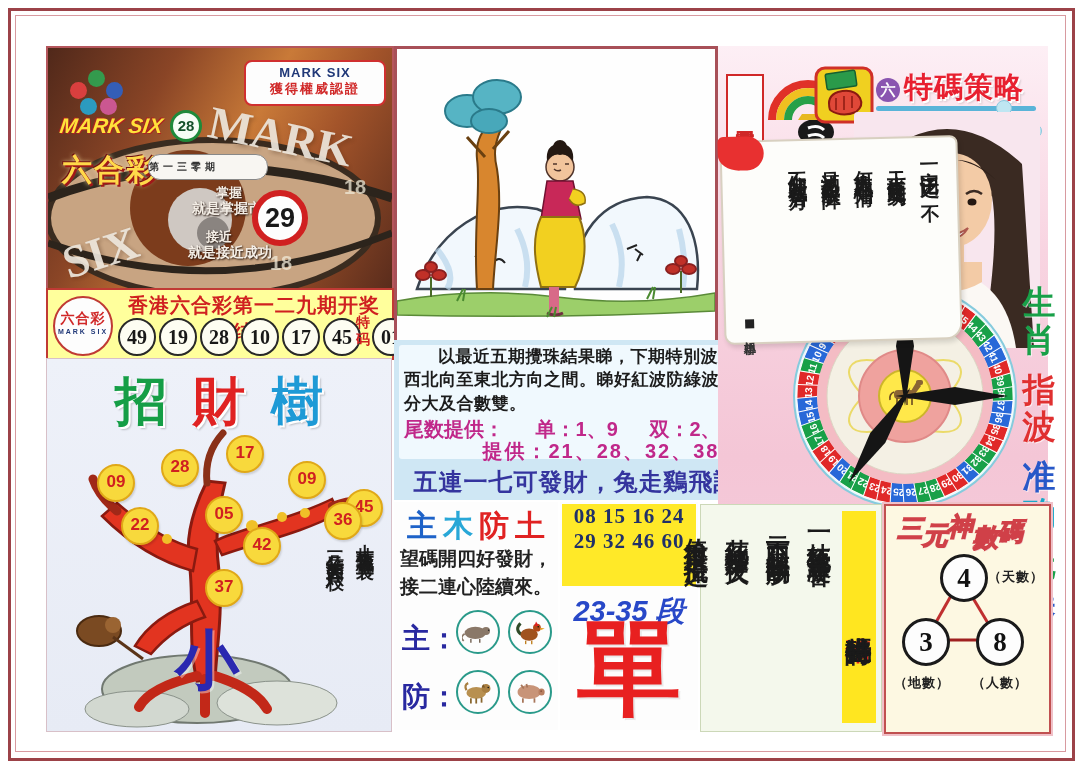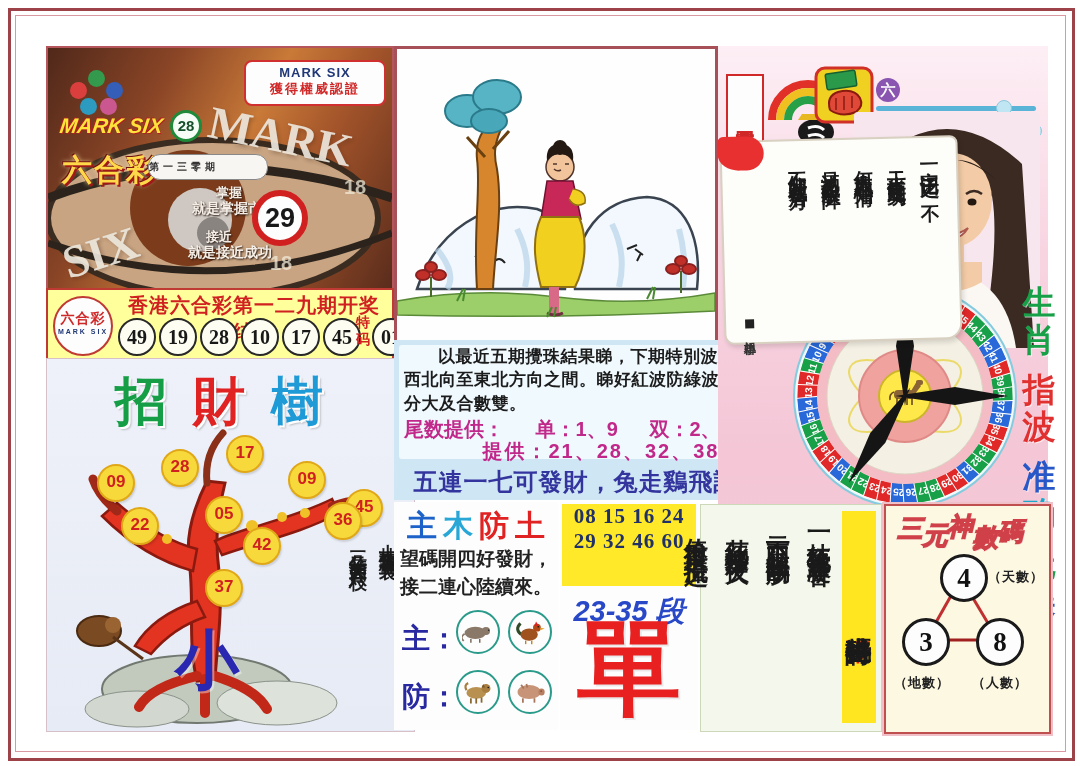--- a/index.html
+++ b/index.html
@@ -37,21 +37,21 @@
   #banner-logo-cn{font-size:14px;font-weight:bold;color:#d02828;margin-top:12px;letter-spacing:1px;}
   #banner-logo-en{font-size:7px;font-weight:bold;color:#203878;letter-spacing:2px;}
   #banner-title{left:70px;top:2px;width:272px;text-align:center;font-size:20px;font-weight:bold;color:#d02020;letter-spacing:1px;}
   #result-balls{left:70px;top:28px;display:flex;gap:3px;}
   .rball{width:34px;height:34px;border-radius:50%;background:#fdfdf2;border:2px solid #282828;
          text-align:center;line-height:34px;font-weight:bold;font-size:20px;color:#181818;font-family:"Liberation Serif",serif;}
   #special-label{left:300px;top:24px;width:22px;font-size:14px;font-weight:bold;color:#d02020;line-height:17px;word-break:break-all;text-align:right;}
   #special-ball{left:324px;top:28px;}
 
   
-  #tree-sec{left:46px;top:358px;width:344px;height:372px;background:linear-gradient(180deg,#eef1f9,#e7ebf5);border:1px solid #d8c0c8;overflow:hidden;padding-left:23px;}
+  #tree-sec{left:46px;top:358px;width:344px;height:372px;background:linear-gradient(180deg,#eef1f9,#e7ebf5);border:1px solid #d8c0c8;overflow:hidden;}
   #tree-title{left:0;top:8px;width:344px;text-align:center;font-size:52px;font-weight:bold;letter-spacing:26px;text-indent:26px;
               text-shadow:2px 2px 0 #ffffff,3px 3px 2px #00000033;}
   .tball{position:absolute;width:34px;height:34px;border-radius:50%;background:#f8d93c;border:2px solid #e0a818;
          text-align:center;line-height:32px;font-weight:bold;font-size:17px;color:#d02020;box-shadow:1px 2px 2px #00000022;}
   .tree-poem{position:absolute;writing-mode:vertical-rl;text-orientation:upright;font-family:"Liberation Serif","DejaVu Serif",serif;
              font-weight:bold;font-size:18px;color:#1a1a1a;letter-spacing:3px;}
   #small-char{left:128px;top:258px;font-size:64px;font-weight:bold;color:#2a28b0;text-shadow:2px 2px 0 #ffffff66;}
 
   
   #cartoon{left:394px;top:46px;width:318px;height:292px;background:#fefefe;border:3px solid #a85058;}
@@ -359,20 +359,21 @@
 
     <svg class="abs" style="left:96px;top:18px" width="60" height="62">
       <rect x="2" y="4" width="56" height="54" rx="9" fill="#f0d020" stroke="#d03028" stroke-width="3"></rect>
       <rect x="12" y="8" width="30" height="16" rx="2" fill="#2a9a4a" stroke="#186030" stroke-width="1.5" transform="rotate(-8 27 16)"></rect>
       <path d="M16,46 q-4,-14 8,-18 q16,-4 22,6 q4,8 -4,14 q-14,6 -26,-2" fill="#e04838" stroke="#8a1a10" stroke-width="2"></path>
       <path d="M22,34 l0,12 M30,32 l0,14 M38,32 l0,12" stroke="#8a1a10" stroke-width="1.5"></path>
     </svg>
 
     <div class="abs" id="strategy">
       <div class="abs" id="strategy-badge">六</div>
+      <div class="abs" id="strategy-title">特碼策略</div>
       <div class="sbar" style="left:0;top:52px;width:160px"></div>
       <div class="sbar" style="left:6px;top:60px;width:150px"></div>
       <div class="sbar" style="left:0;top:72px;width:140px"></div>
       <div class="abs" id="strategy-sub">合彩</div>
       <div class="bubble" style="left:120px;top:46px;width:14px;height:14px"></div>
       <div class="bubble" style="left:140px;top:58px;width:10px;height:10px"></div>
       <div class="bubble" style="left:152px;top:70px;width:12px;height:12px"></div>
       <div class="bubble" style="left:132px;top:76px;width:8px;height:8px"></div>
     </div>
 

